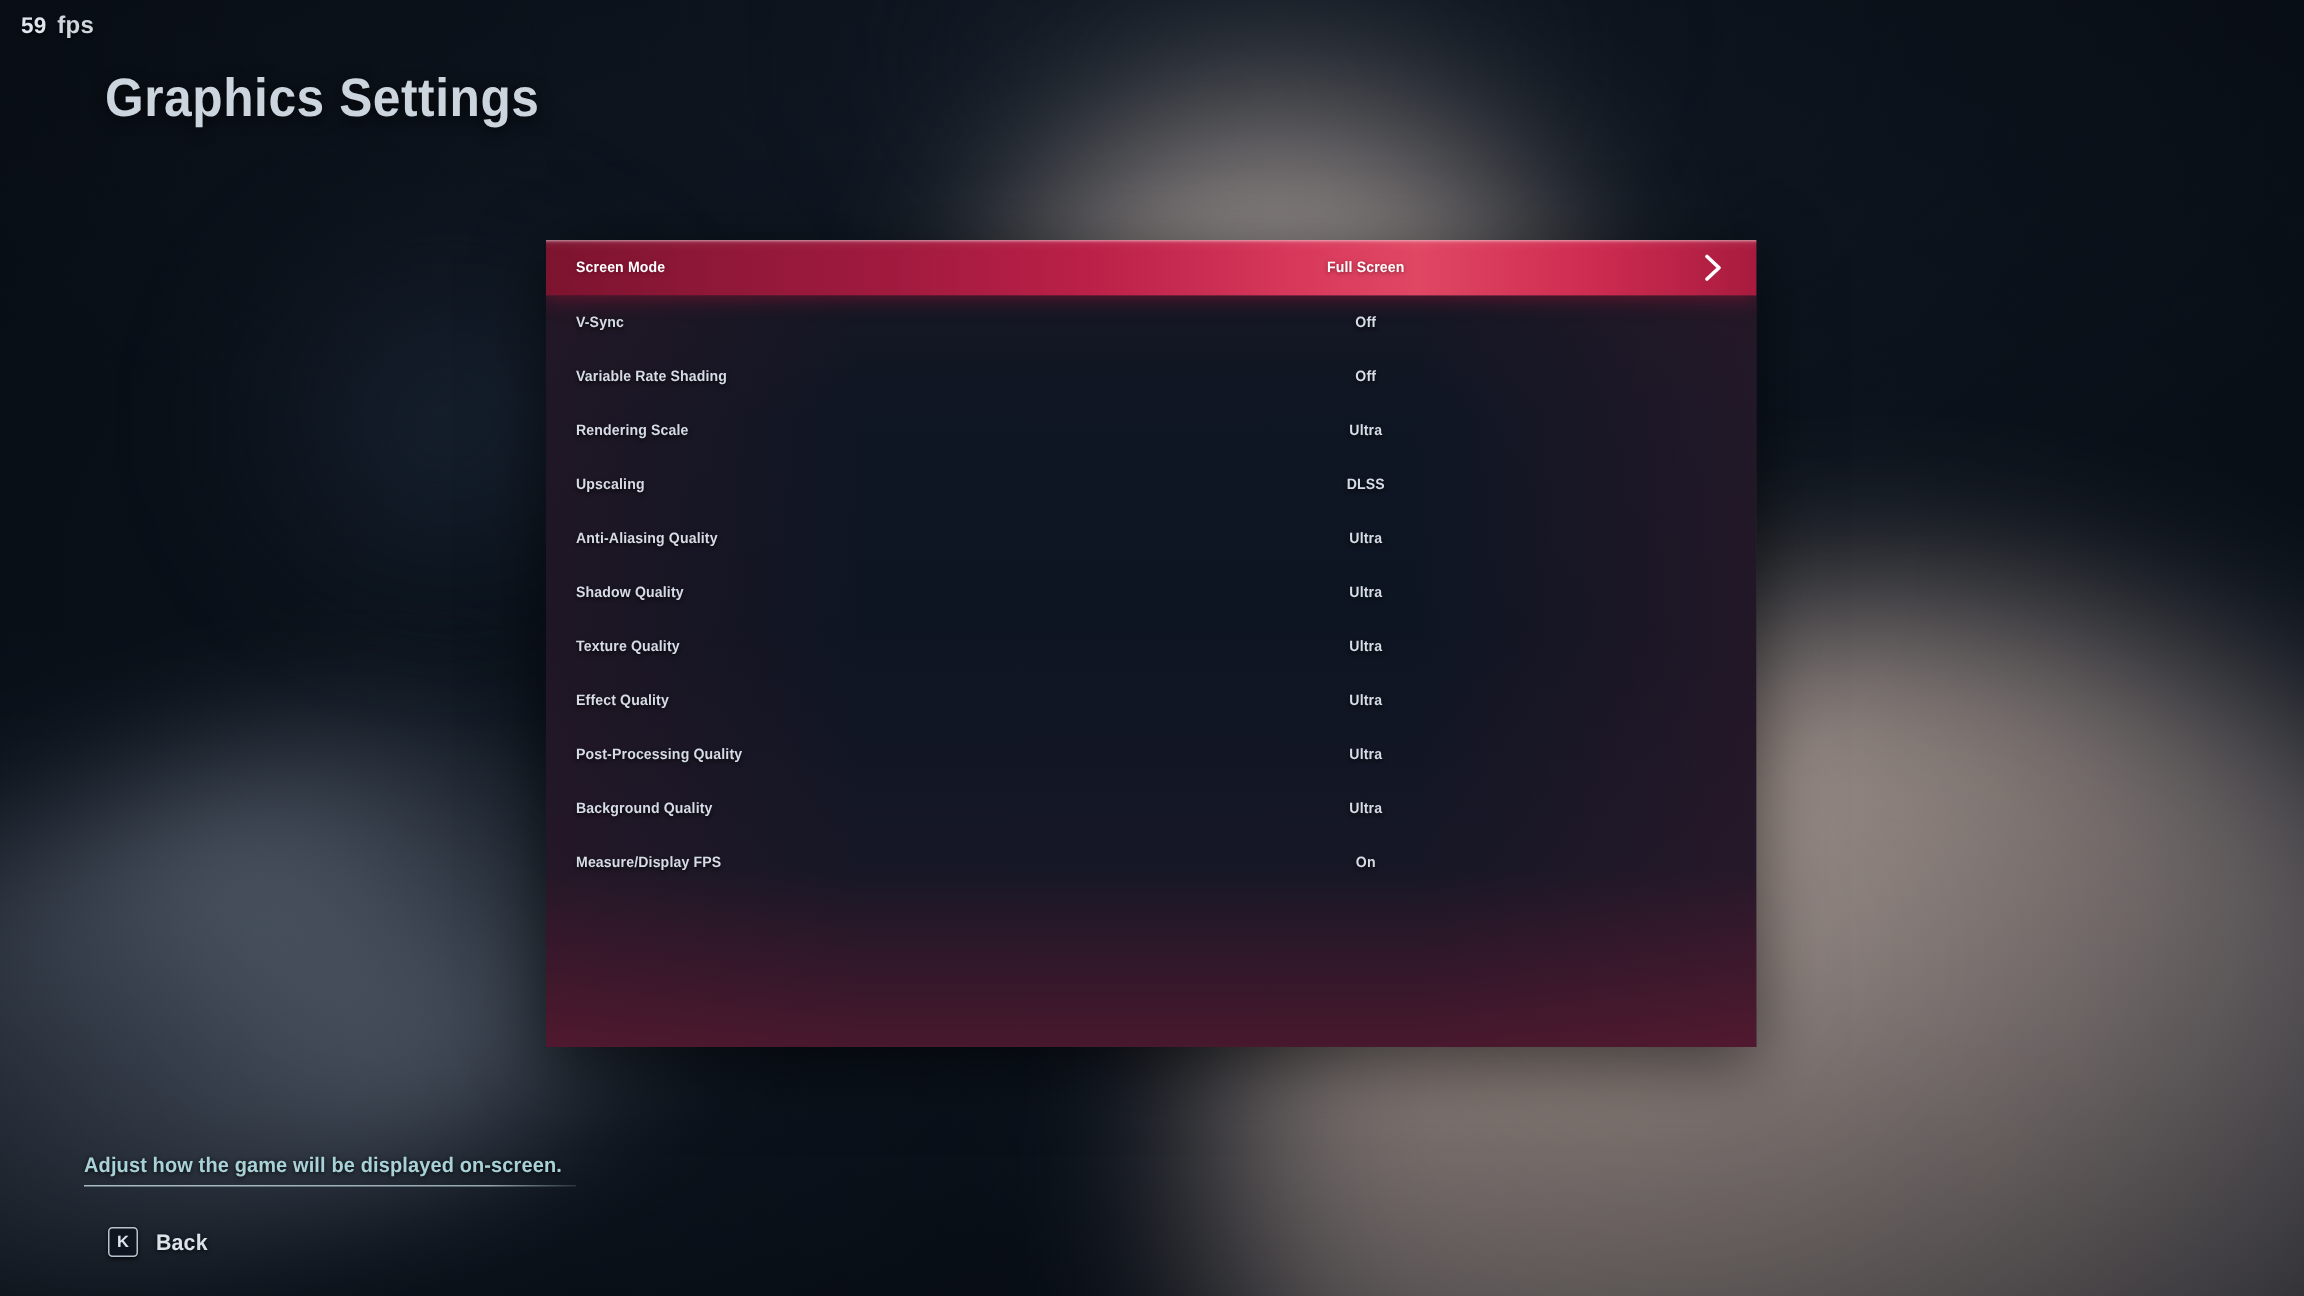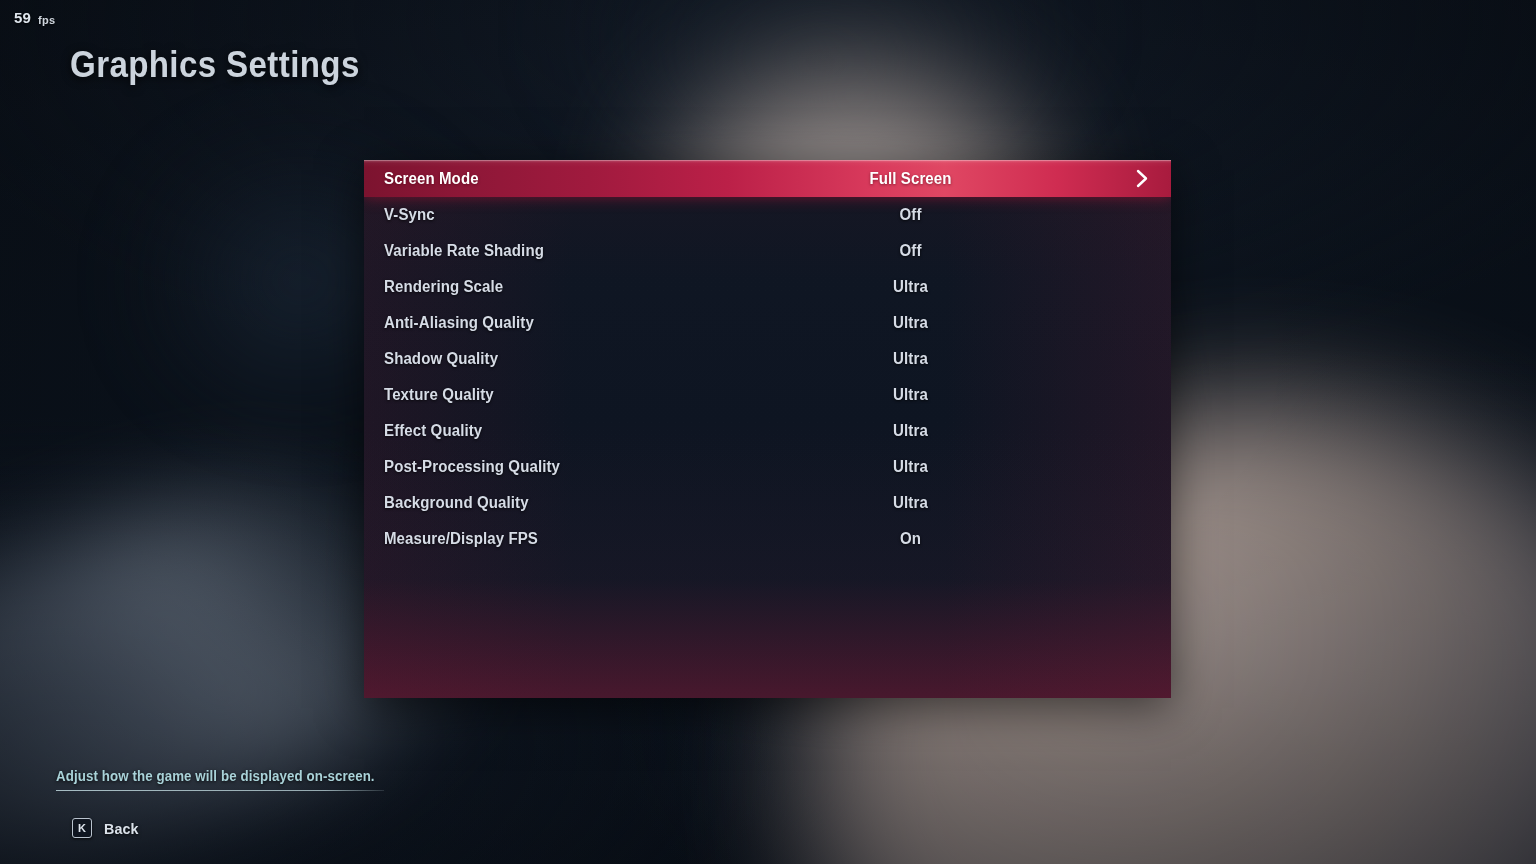--- a/index.html
+++ b/index.html
@@ -93,27 +93,27 @@
 
   
   .bg-vignette {
     position:absolute; inset:0;
     background:radial-gradient(ellipse 85% 75% at 50% 45%, rgba(0,0,0,0) 38%, rgba(4,7,12,.55) 100%);
   }
 
   
   #fps-counter {
     position:absolute; left:14px; top:9px;
-    display:flex; align-items:flex-end; gap:7px;
+    display:flex; align-items:flex-start; gap:7px;
     color:#dfe6ee;
     text-shadow:0 1px 3px rgba(0,0,0,.9);
     letter-spacing:.2px;
   }
   #fps-counter .fps-value { font-size:15px; font-weight:700; }
-  #fps-counter .fps-unit  { font-size:11px; font-weight:700; opacity:.92; }
+  #fps-counter .fps-unit  { font-size:16px; font-weight:700; opacity:.92; }
 
   
   #page-title {
     position:absolute; left:70px; top:44px;
     font-size:36px;
     font-weight:700;
     font-stretch:condensed;
     letter-spacing:.4px;
     color:#ccd4dd;
     text-shadow:0 2px 10px rgba(0,0,0,.8);
@@ -145,21 +145,21 @@
   }
 
   .settings-list { position:relative; width:100%; }
 
   .setting-row {
     position:relative;
     display:flex; align-items:center;
     height:36px;
     padding:0 16px 0 20px;
     color:#d6dce6;
-    font-size:16px;
+    font-size:10px;
     font-weight:700;
     font-stretch:condensed;
     letter-spacing:.1px;
   }
 
   .setting-row .row-label {
     flex:0 0 auto;
     white-space:nowrap;
     transform:scaleX(.94);
     transform-origin:left center;
@@ -296,20 +296,24 @@
         </div>
         <div class="setting-row">
           <span class="row-label">Variable Rate Shading</span>
           <span class="row-value">Off</span>
         </div>
         <div class="setting-row">
           <span class="row-label">Rendering Scale</span>
           <span class="row-value">Ultra</span>
         </div>
         <div class="setting-row">
+          <span class="row-label">Upscaling</span>
+          <span class="row-value">DLSS</span>
+        </div>
+        <div class="setting-row">
           <span class="row-label">Anti-Aliasing Quality</span>
           <span class="row-value">Ultra</span>
         </div>
         <div class="setting-row">
           <span class="row-label">Shadow Quality</span>
           <span class="row-value">Ultra</span>
         </div>
         <div class="setting-row">
           <span class="row-label">Texture Quality</span>
           <span class="row-value">Ultra</span>

